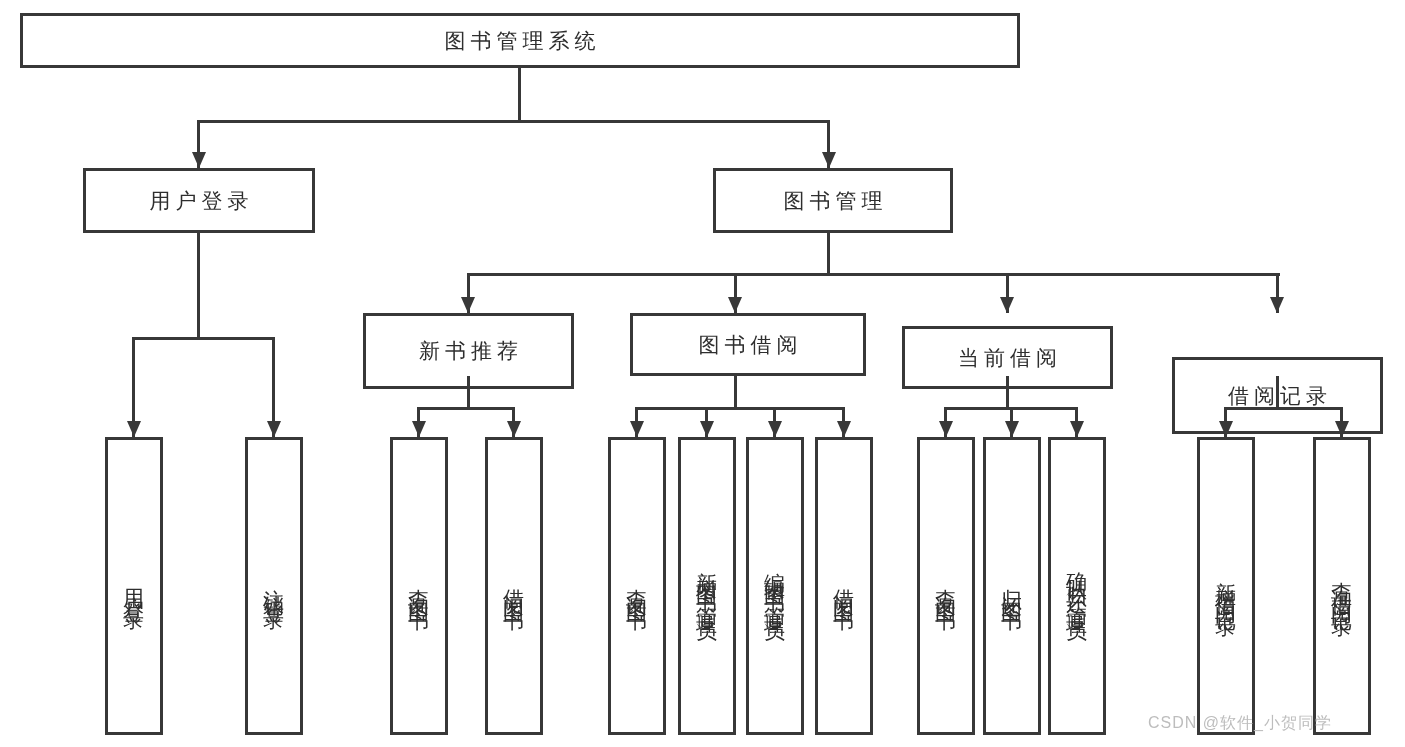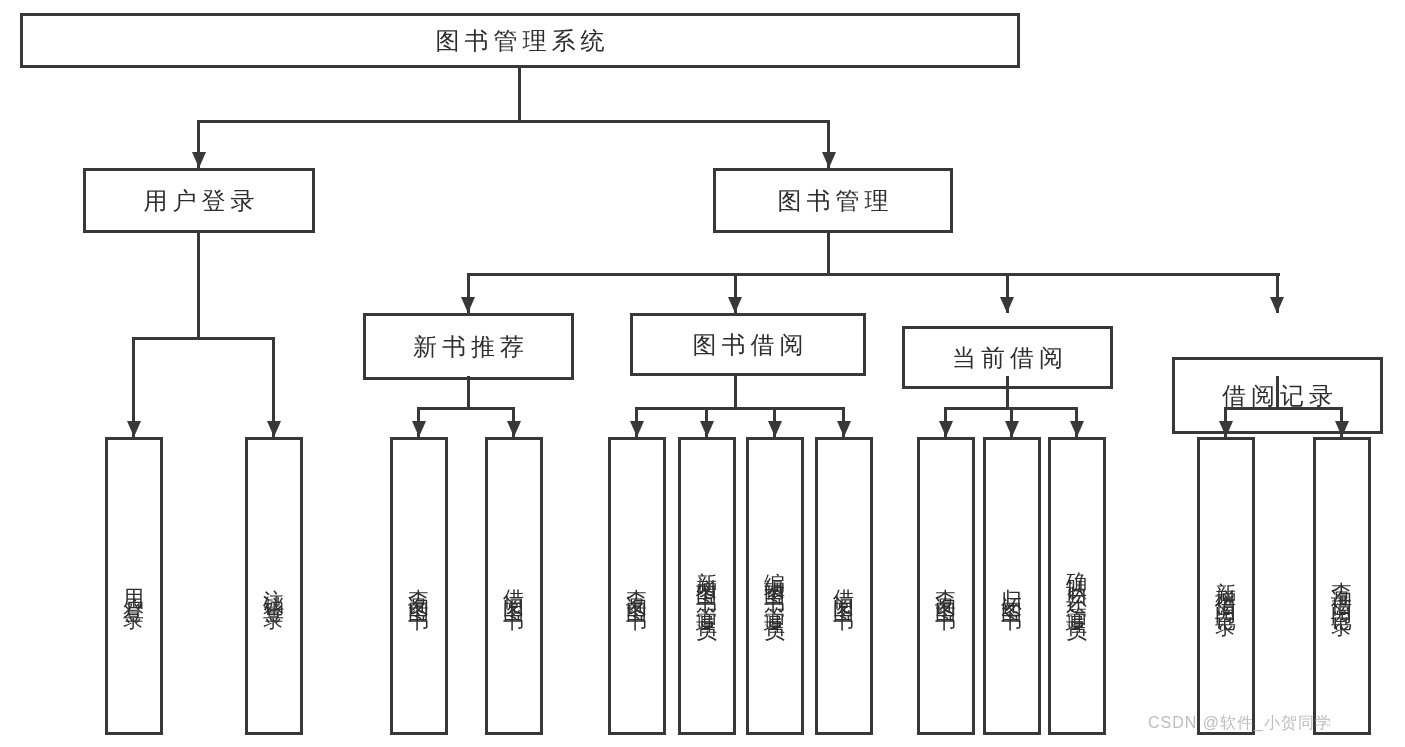--- a/index.html
+++ b/index.html
@@ -15,21 +15,21 @@
   .node {
     position: absolute;
     box-sizing: border-box;
     background: #ffffff;
     border: 3px solid #383838;
     display: flex;
     align-items: center;
     justify-content: center;
   }
   .hlabel {
-    font-size: 24px;
+    font-size: 21px;
     letter-spacing: 5px;
     text-indent: 5px;
     white-space: nowrap;
   }
   .leaf { top: 437px; width: 58px; height: 298px; }
   .vtext {
     writing-mode: vertical-rl;
     text-orientation: mixed;
     font-size: 21px;
     letter-spacing: 7px;
@@ -64,21 +64,21 @@
     <span class="hlabel">图书管理系统</span>
   </div>
 
   <div class="node" style="left:83px; top:168px; width:232px; height:65px;">
     <span class="hlabel">用户登录</span>
   </div>
   <div class="node" style="left:713px; top:168px; width:240px; height:65px;">
     <span class="hlabel">图书管理</span>
   </div>
 
-  <div class="node" style="left:363px; top:313px; width:211px; height:67px;justify-content:center;">
+  <div class="node" style="left:363px; top:313px; width:211px; height:76px;justify-content:center;">
     <span class="hlabel">新书推荐</span>
   </div>
   <div class="node" style="left:630px; top:313px; width:236px; height:63px;">
     <span class="hlabel">图书借阅</span>
   </div>
   <div class="node" style="left:902px; top:313px; width:211px; height:63px;margin-top:13px;">
     <span class="hlabel">当前借阅</span>
   </div>
   <div class="node" style="left:1172px; top:313px; width:211px; height:77px;margin-top:44px;">
     <span class="hlabel">借阅记录</span>

